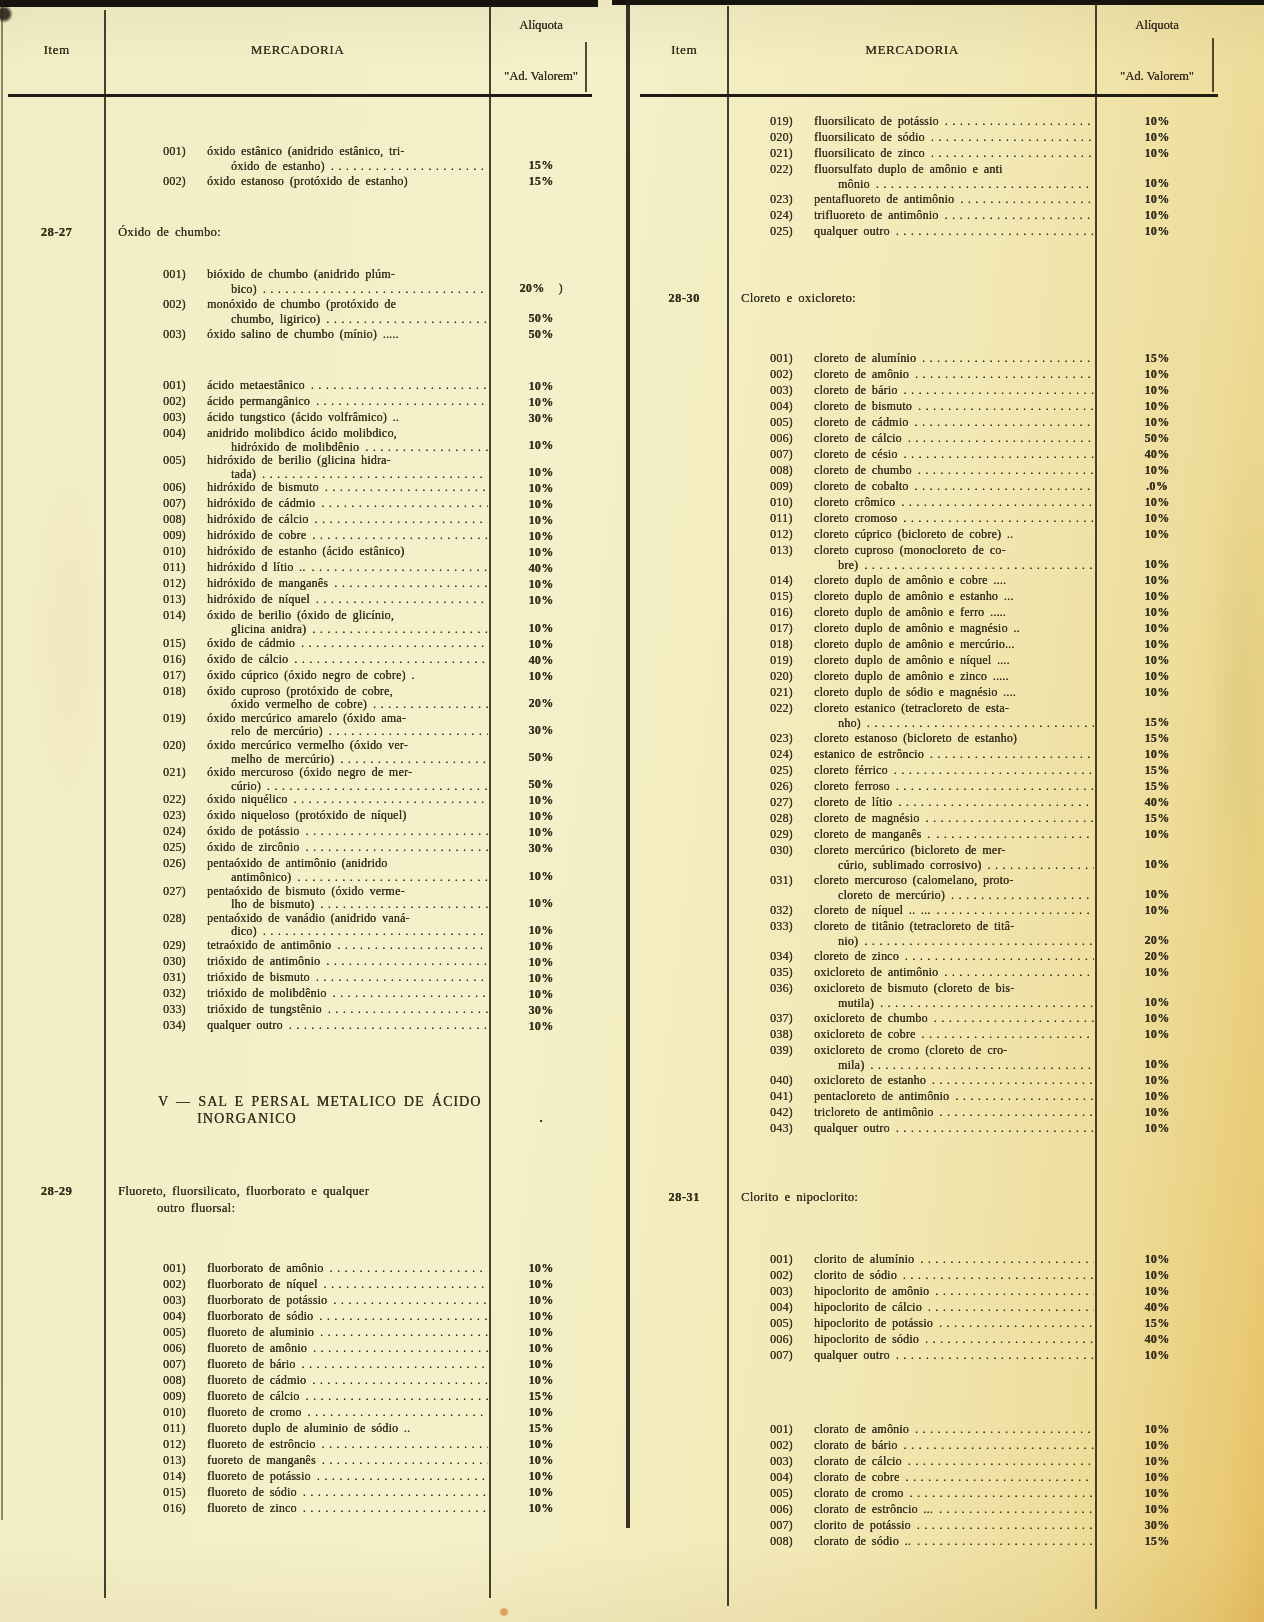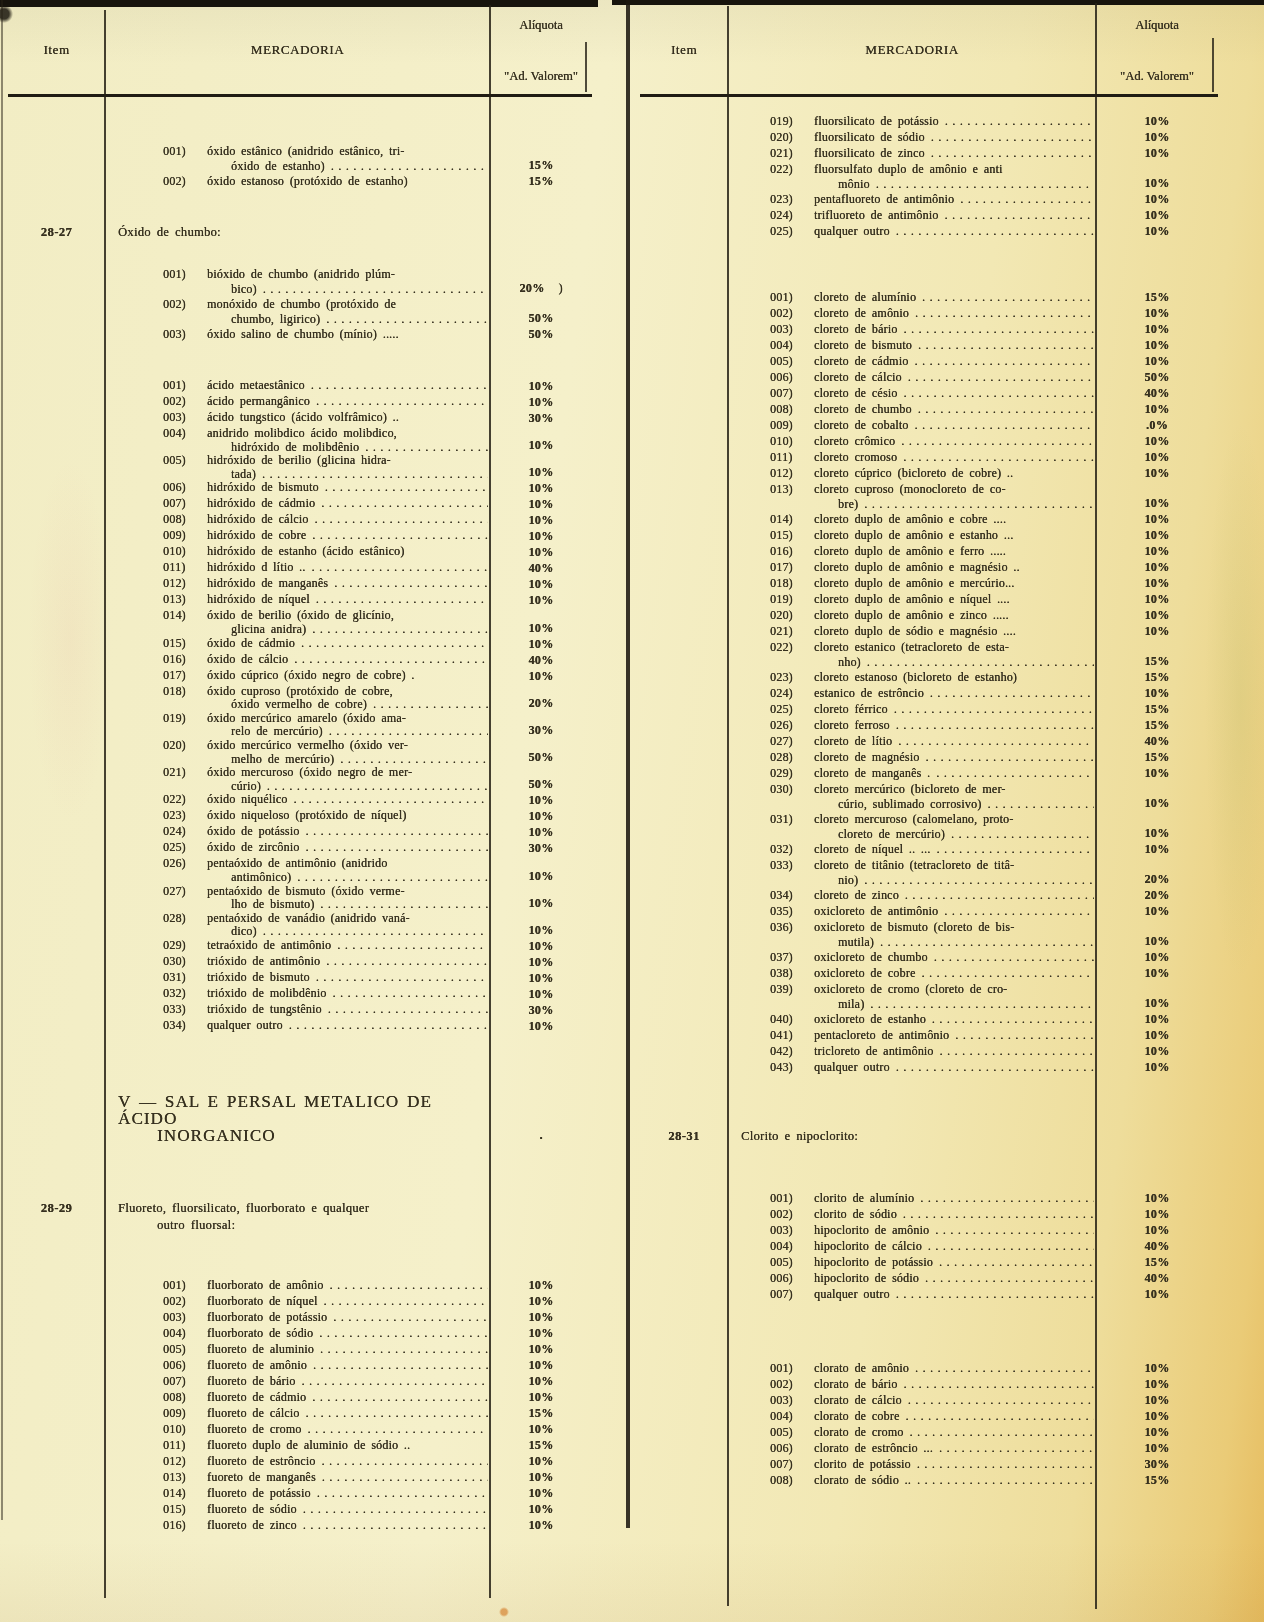--- a/index.html
+++ b/index.html
@@ -46,21 +46,21 @@
   .sections{position:relative;padding-top:100px;}
   .srow,.erow{display:grid;grid-template-columns:var(--c1) var(--c2) var(--c3);}
   .c-item{font-weight:700;font-size:12.5px;text-align:center;letter-spacing:.5px;padding-top:1px;}
   .c-rate{display:flex;align-items:flex-end;justify-content:center;padding-bottom:1px;}
   .pct{font-weight:700;font-size:12px;letter-spacing:.4px;}
   .pct-mark{font-weight:700;font-size:12px;}
   .mark{font-size:12px;margin-left:14px;}
 
   .title{font-size:12.5px;line-height:17px;padding-left:13px;letter-spacing:.3px;word-spacing:2.5px;}
   .tl2{padding-left:39px;}
-  .caps .tl{letter-spacing:1.1px;font-size:17px;}
+  .caps .tl{letter-spacing:1.1px;font-size:14px;margin-left:40px;}
 
   .entries{}
   .eline{display:flex;line-height:15px;font-size:12px;letter-spacing:.2px;word-spacing:2.5px;
          padding-left:var(--ind);overflow:hidden;}
   .eline.cont{padding-left:calc(var(--ind) + 44px);margin-left:24px;}
   .ecode{flex:none;width:44px;}
   .etext{white-space:nowrap;}
   .dots{flex:1;overflow:hidden;white-space:nowrap;margin-left:6px;margin-right:2px;}
   .dots::after{content:"..........................................................................";letter-spacing:4.5px;font-size:12px;}
 
@@ -1013,20 +1013,29 @@
                   <span class="dots"></span>
                 </div>
               </div>
               <div class="c-rate">
                 <span class="pct">10%</span>
               </div>
             </div>
           </div>
         </div>
         <div class="section">
+          <div class="srow">
+            <div class="c-item">28-30</div>
+            <div class="c-merc">
+              <div class="title">
+                <div class="tl">Cloreto e oxicloreto:</div>
+              </div>
+            </div>
+            <div class="c-rate"></div>
+          </div>
           <div class="entries">
             <div class="erow">
               <div class="c-item"></div>
               <div class="c-merc">
                 <div class="eline">
                   <span class="ecode">001)</span>
                   <span class="etext">cloreto de alumínio</span>
                   <span class="dots"></span>
                 </div>
               </div>

